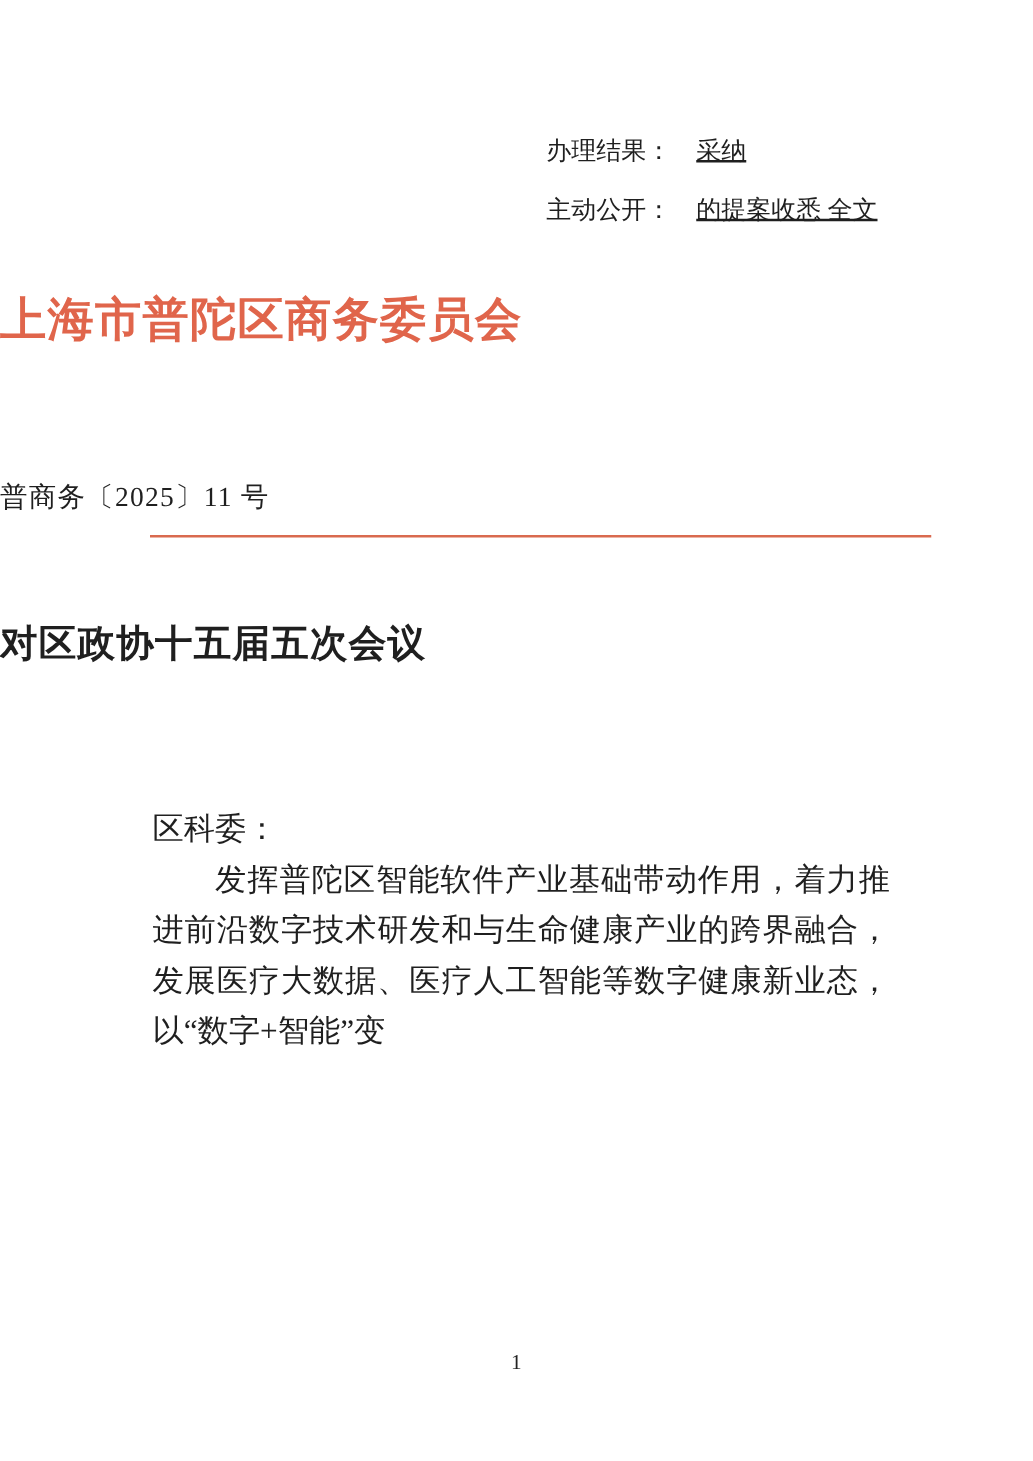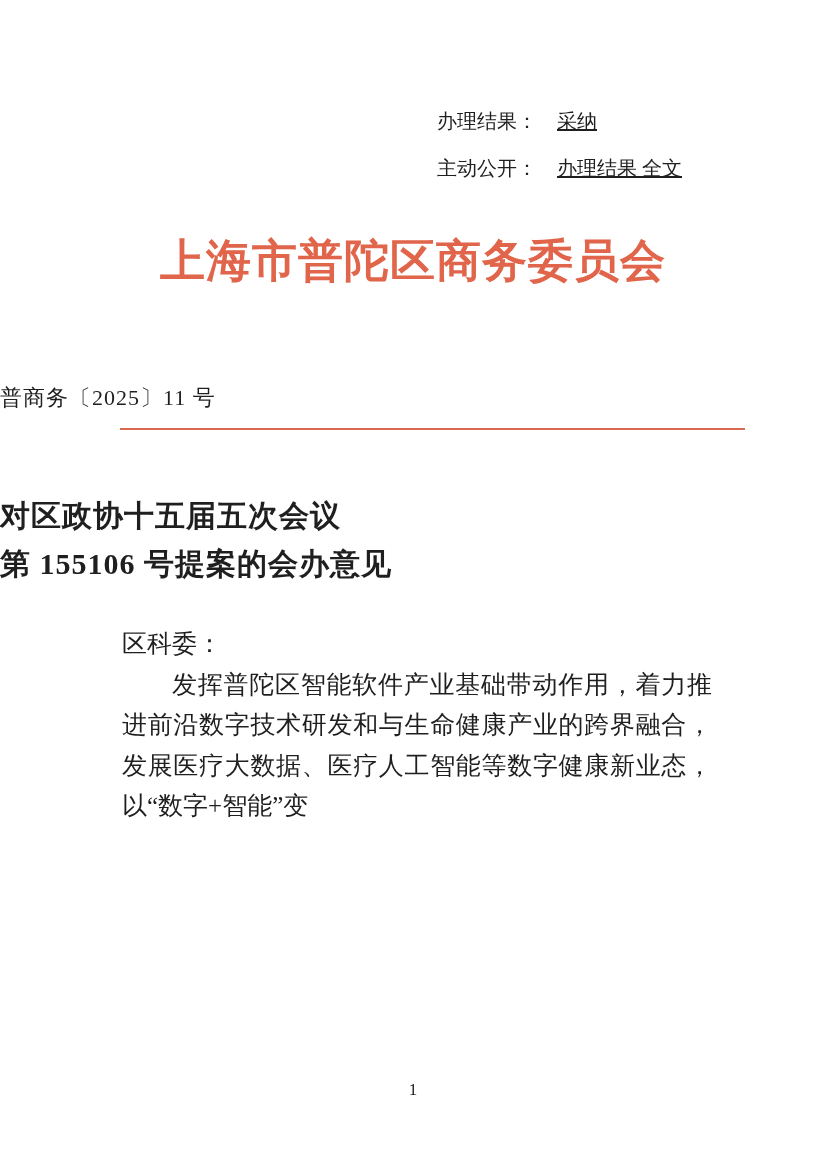--- a/index.html
+++ b/index.html
@@ -20,22 +20,21 @@
     font-size: 20px;
     line-height: 47px;
   }
   .meta-row { display: flex; white-space: nowrap; }
   .meta-value { margin-left: 20px; text-decoration: underline; }
   .org-title {
     position: absolute;
     top: 231px;
     left: 0;
     width: 100%;
-    text-align: center;
-    font-size: 45px;
+    font-size: 37px;
     font-weight: bold;
     letter-spacing: 1px;
     color: #e0654b;
     white-space: nowrap;
   }
   .doc-number {
     position: absolute;
     top: 383px;
     left: 0;
     width: 100%;
@@ -63,21 +62,21 @@
   }
   .body-text {
     position: absolute;
     top: 624px;
     left: 122px;
     width: 590px;
     font-size: 25px;
     line-height: 40.5px;
     text-align: justify;
   }
-  .salutation { text-indent: 0; }
+  .salutation { text-indent: 0; margin-top: 20px; }
   .body-text p.para { text-indent: 2em; }
   .page-number {
     position: absolute;
     top: 1080px;
     left: 0;
     width: 100%;
     text-align: center;
     font-size: 17px;
     color: #222222;
   }
@@ -87,33 +86,32 @@
 
 <div class="page">
 
   <div class="header-meta">
     <div class="meta-row">
       <span>办理结果：</span>
       <span class="meta-value">采纳</span>
     </div>
     <div class="meta-row">
       <span>主动公开：</span>
-      <span class="meta-value">办理结果 全文</span>
+      <span class="meta-value">的提案收悉 全文</span>
     </div>
   </div>
 
   <div class="org-title">上海市普陀区商务委员会</div>
 
   <div class="doc-number">普商务〔2025〕11 号</div>
 
   <div class="red-rule"></div>
 
   <div class="doc-title">
     <div>对区政协十五届五次会议</div>
-    <div>第 155106 号提案的会办意见</div>
   </div>
 
   <div class="body-text">
     <p class="salutation">区科委：</p>
     <p class="para">发挥普陀区智能软件产业基础带动作用，着力推进前沿数字技术研发和与生命健康产业的跨界融合，发展医疗大数据、医疗人工智能等数字健康新业态，以“数字+智能”变</p>
   </div>
 
   <div class="page-number">1</div>
 
 </div>

